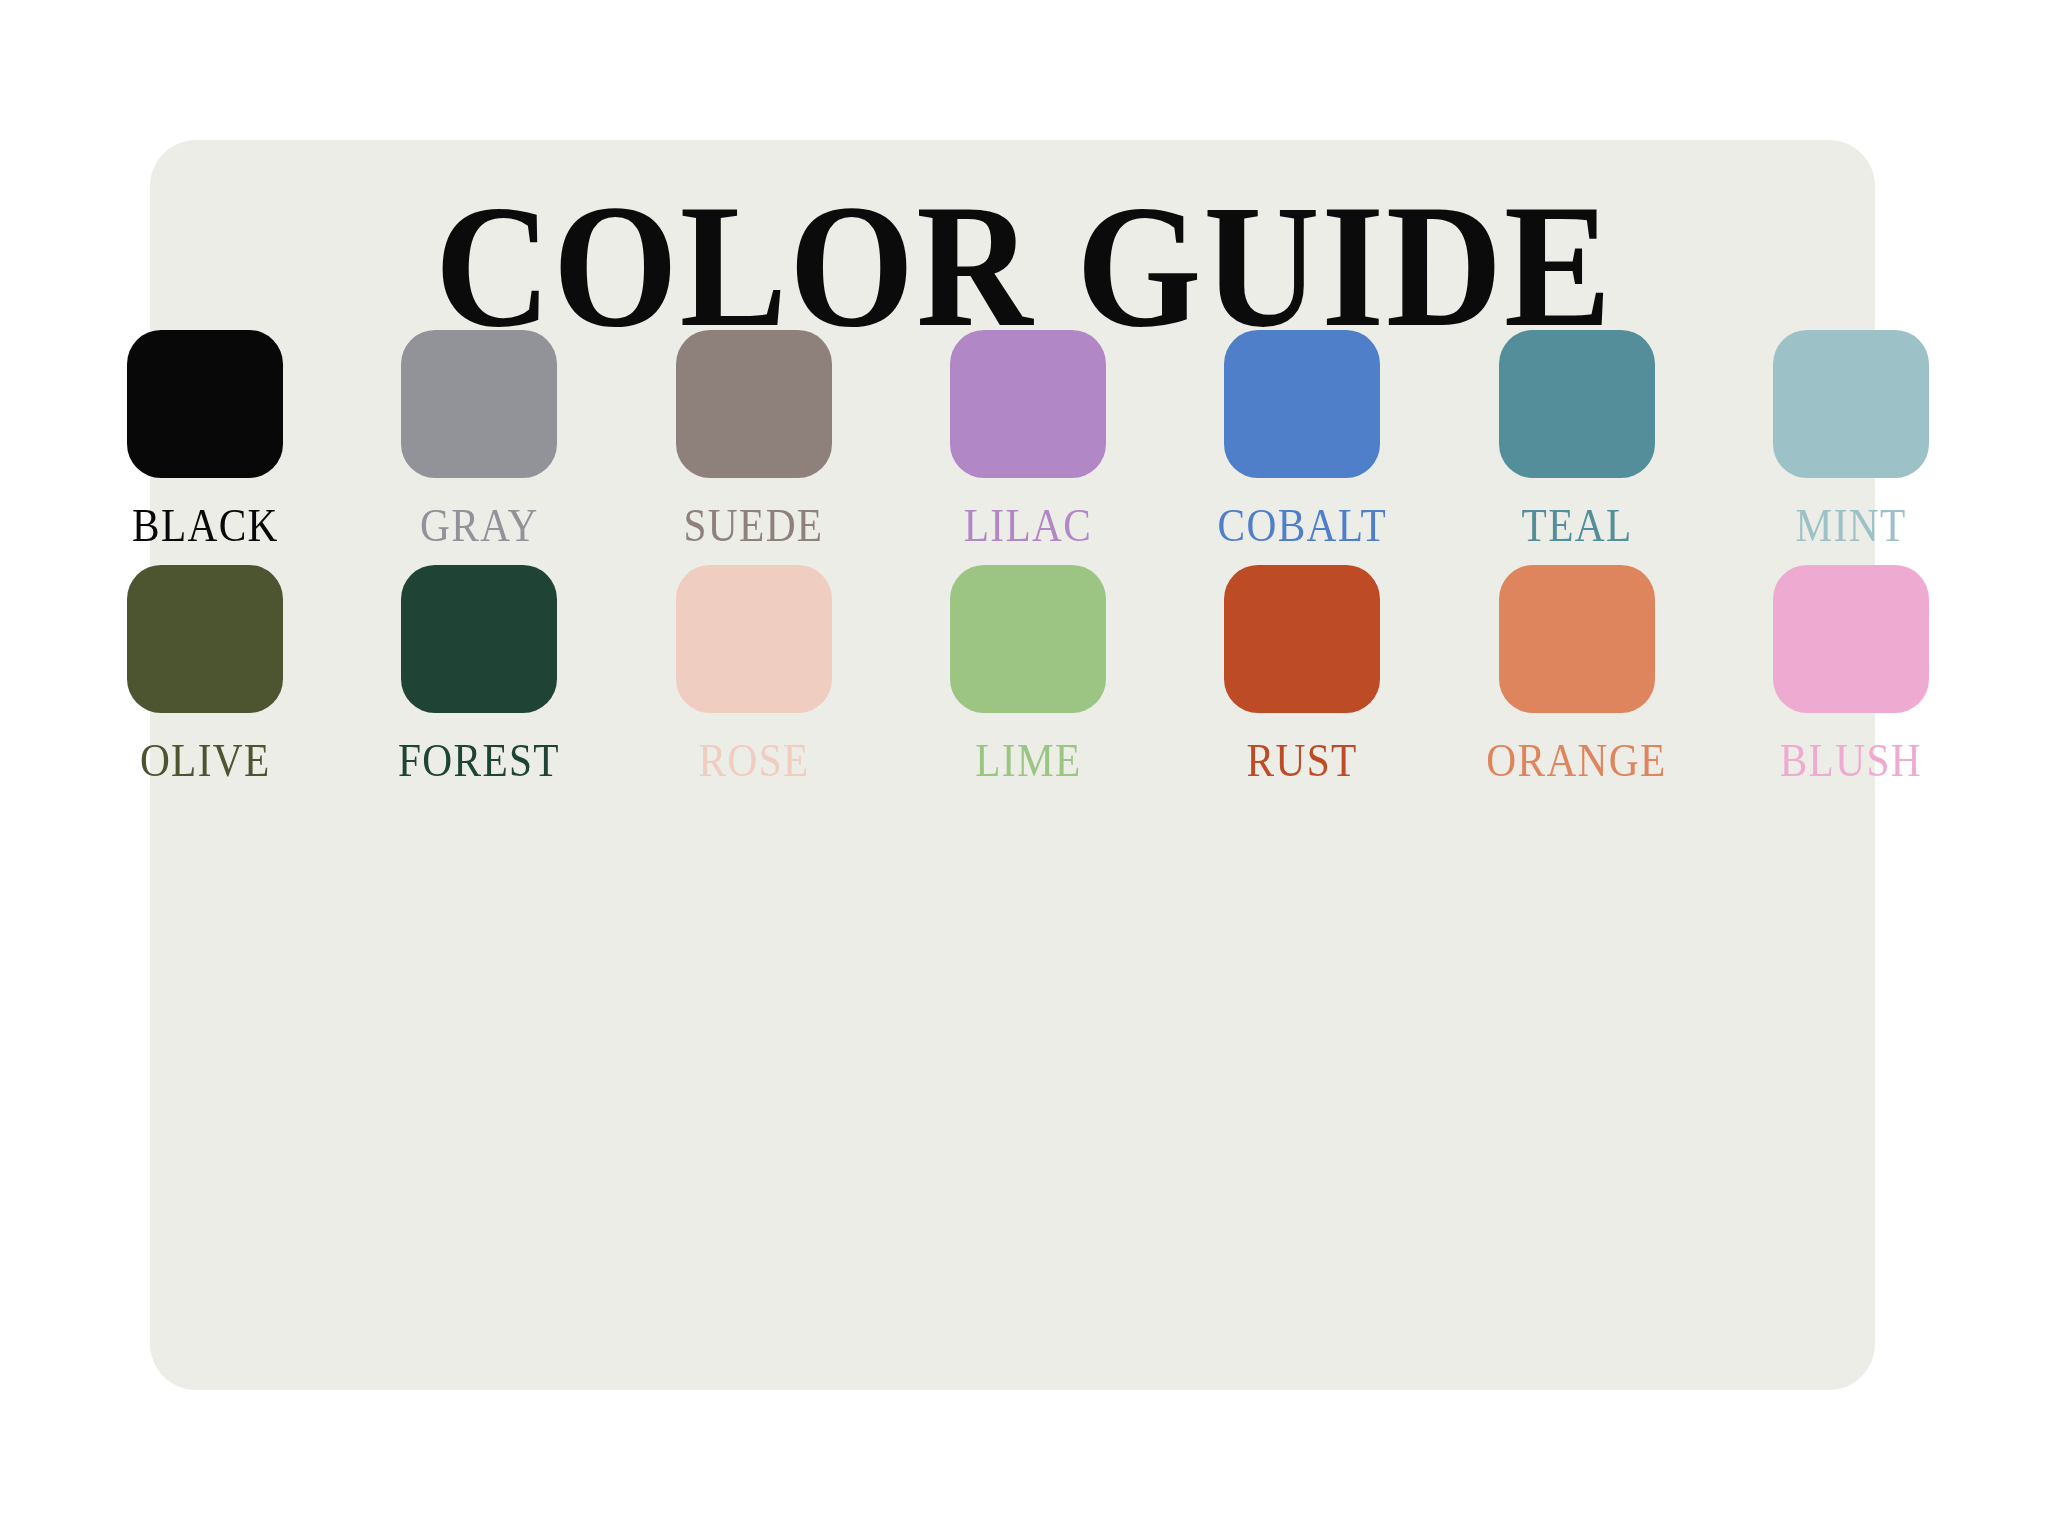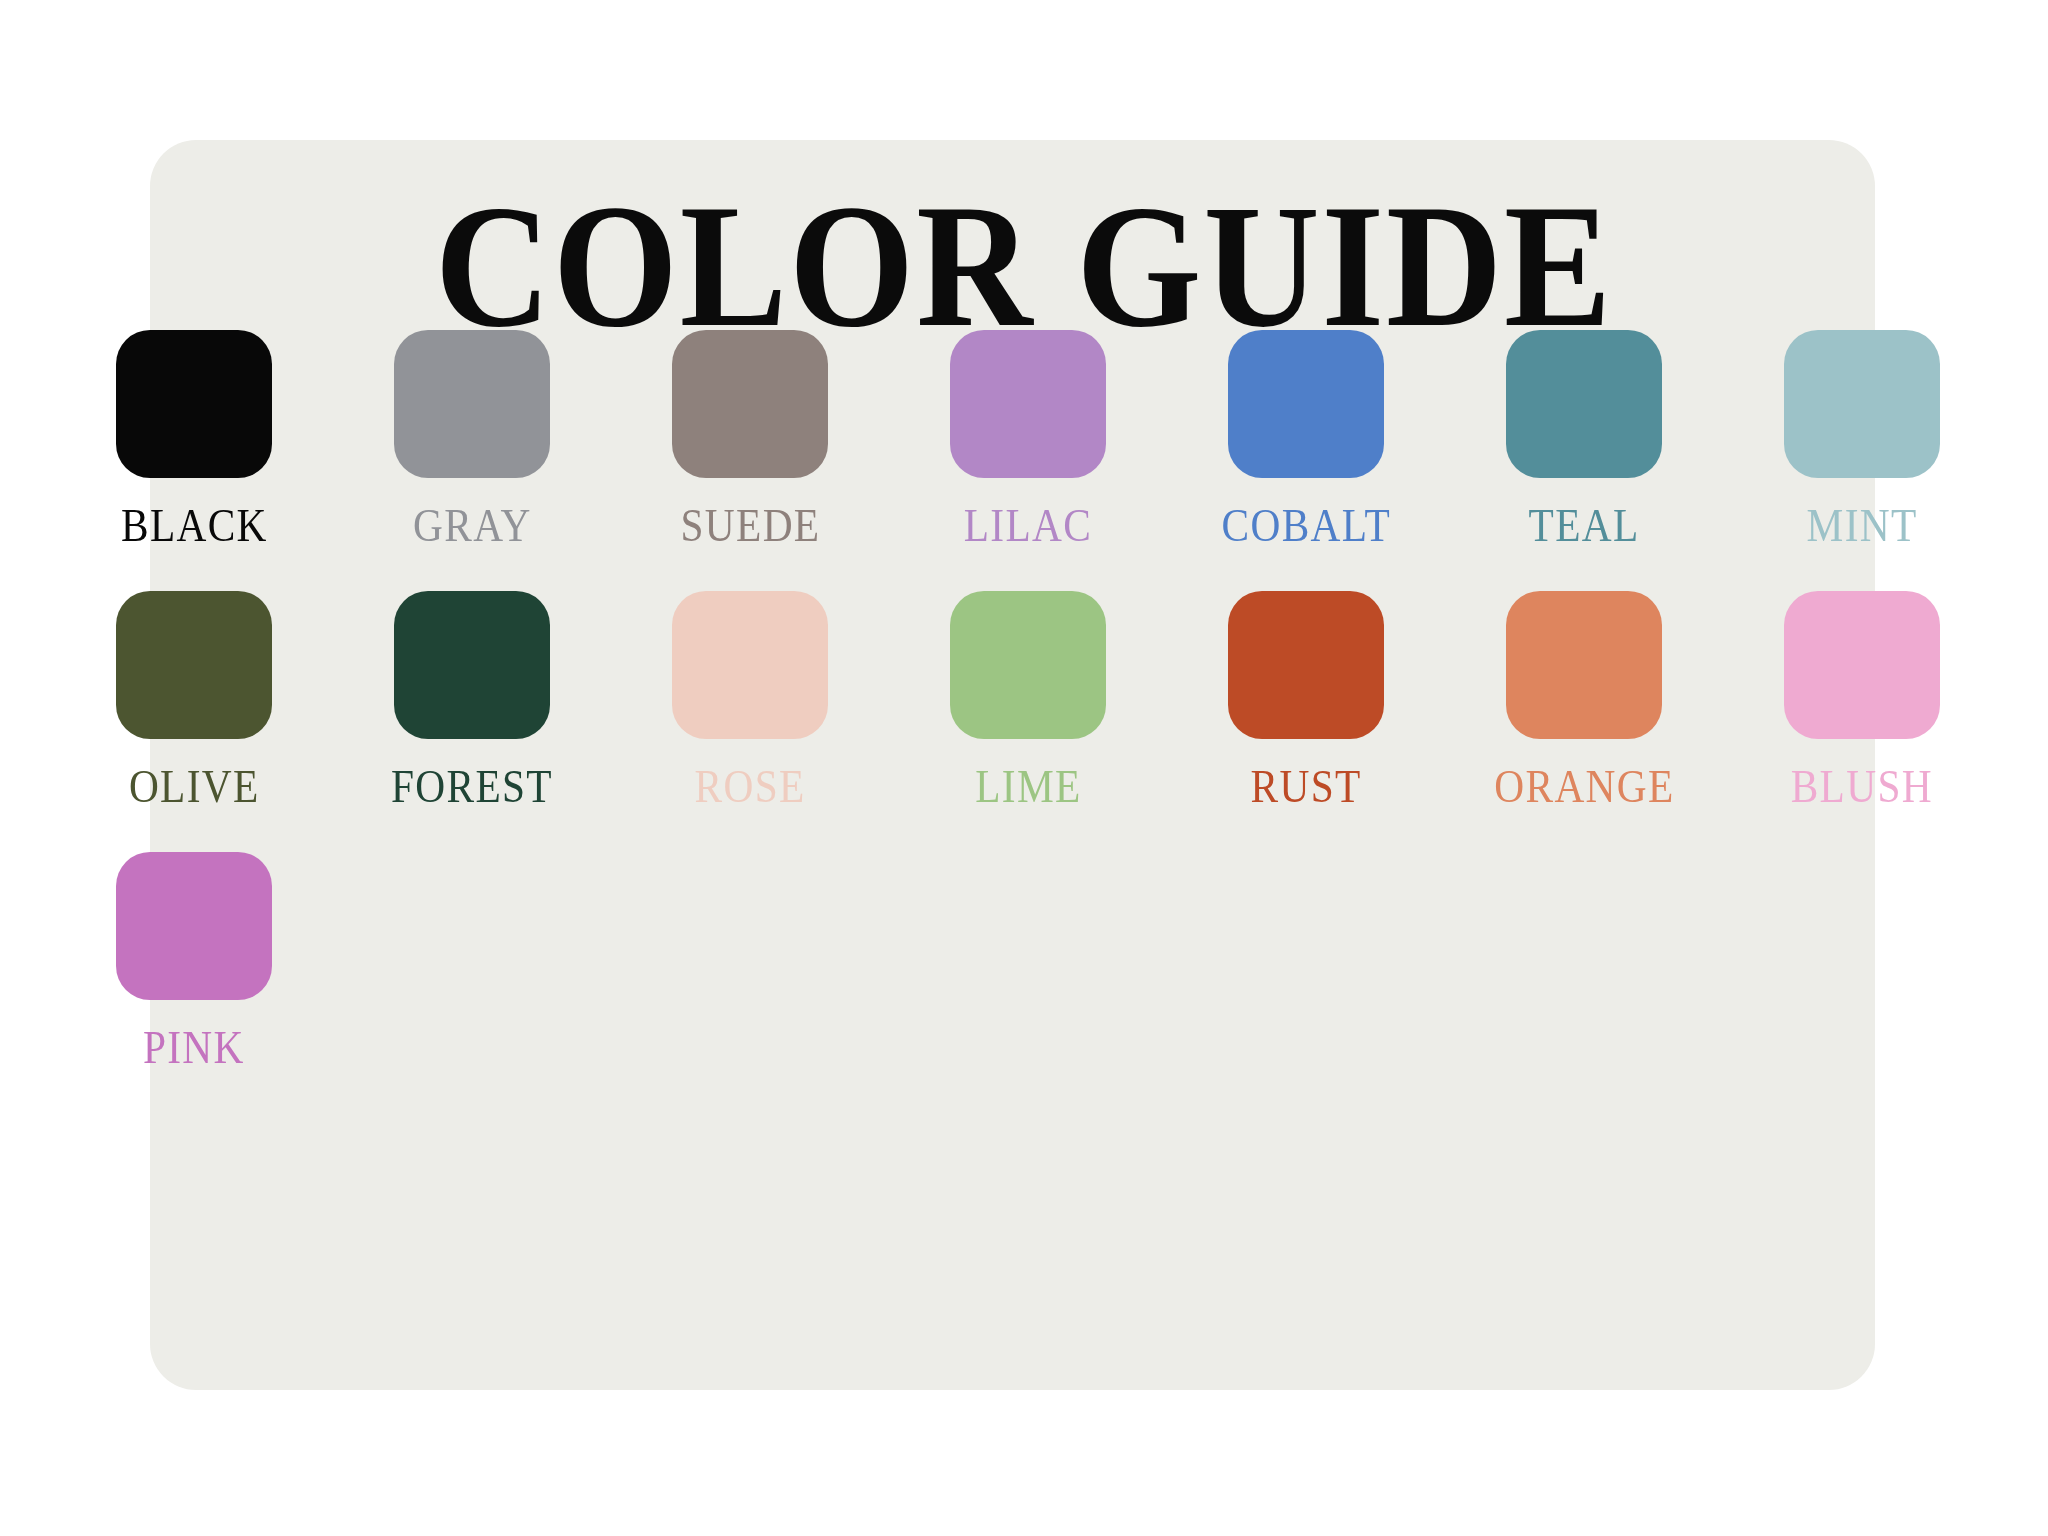--- a/index.html
+++ b/index.html
@@ -51,21 +51,20 @@
     position: absolute;
     left: 68px;
     top: 330px;
     width: 1920px;
     display: grid;
     grid-template-columns: repeat(7, 1fr);
     grid-template-rows: repeat(3, 235px);
     row-gap: 0px;
     column-gap: 0px;
     z-index: 3;
-    gap: 26px;
   }
 
   .cell {
     position: relative;
     display: flex;
     flex-direction: column;
     align-items: center;
   }
 
   .swatch {
@@ -144,17 +143,13 @@
       <div class="swatch-label" style="color: rgb(189, 75, 38);">RUST</div>
     </div>
     <div class="cell">
       <div class="swatch" style="background: rgb(222, 133, 94);"></div>
       <div class="swatch-label" style="color: rgb(222, 133, 94);">ORANGE</div>
     </div>
     <div class="cell">
       <div class="swatch" style="background: rgb(239, 170, 209);"></div>
       <div class="swatch-label" style="color: rgb(239, 170, 209);">BLUSH</div>
     </div>
-    <div class="cell">
-      <div class="swatch" style="background: rgb(196, 115, 191);"></div>
-      <div class="swatch-label" style="color: rgb(196, 115, 191);">PINK</div>
-    </div>
   </div>
 
 </body></html>

